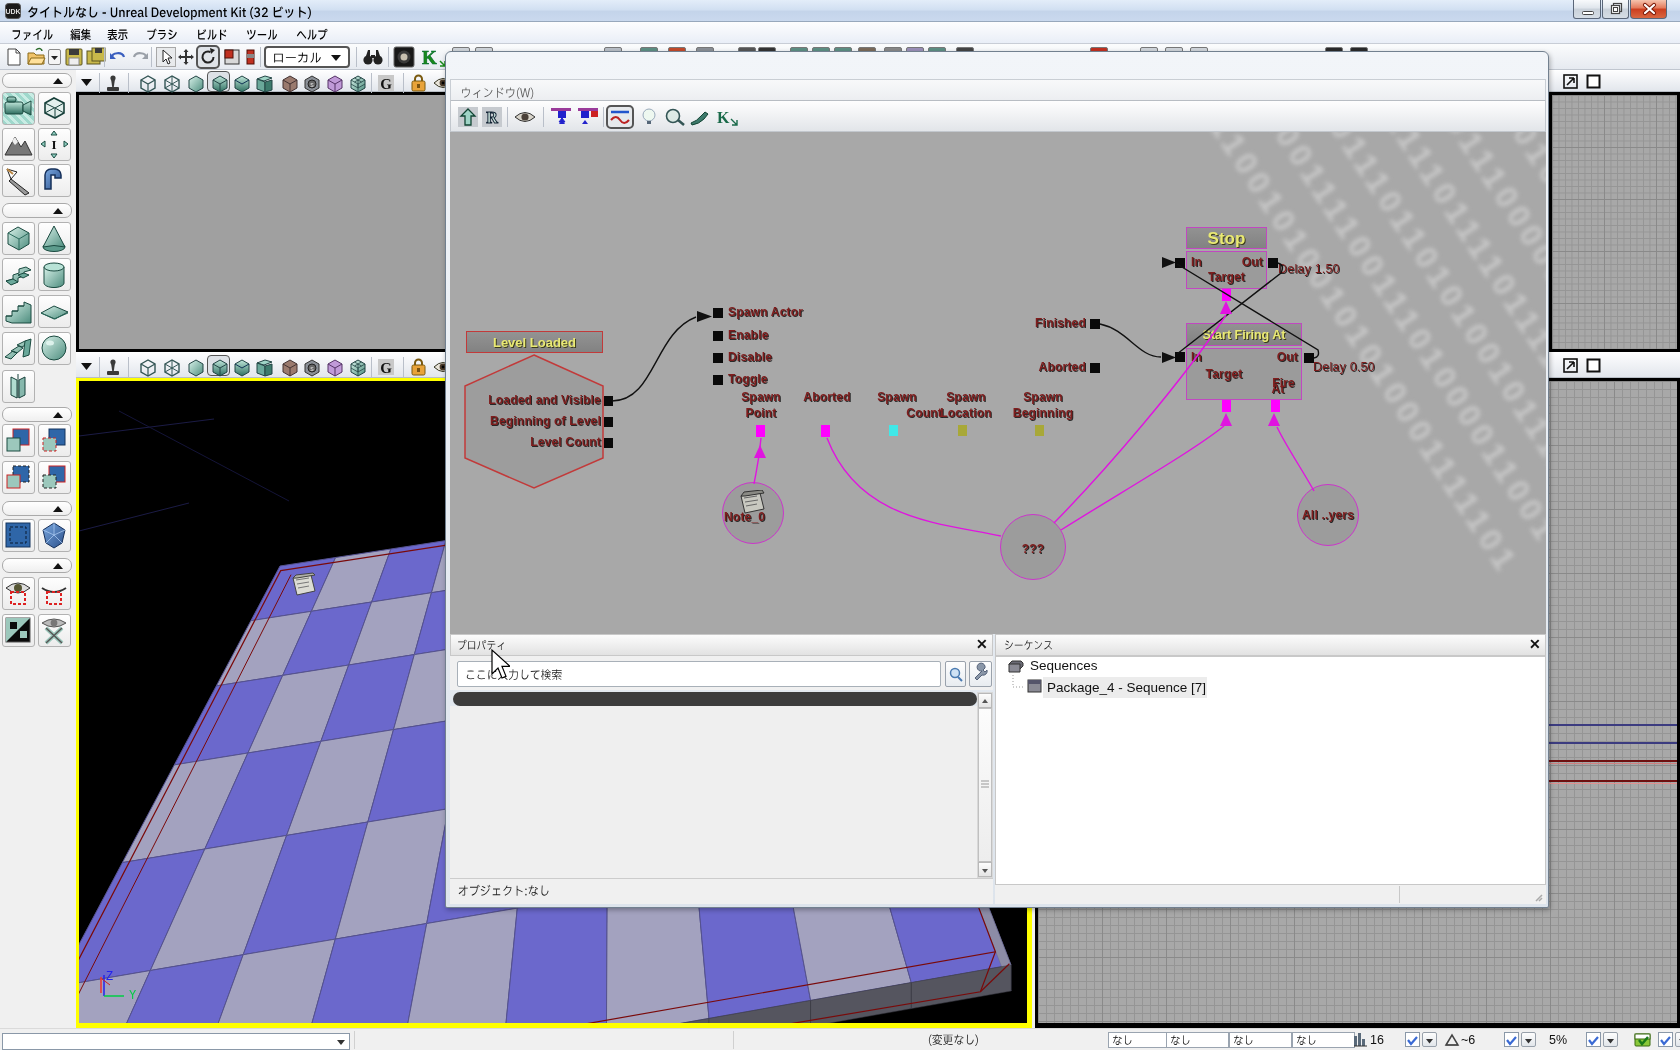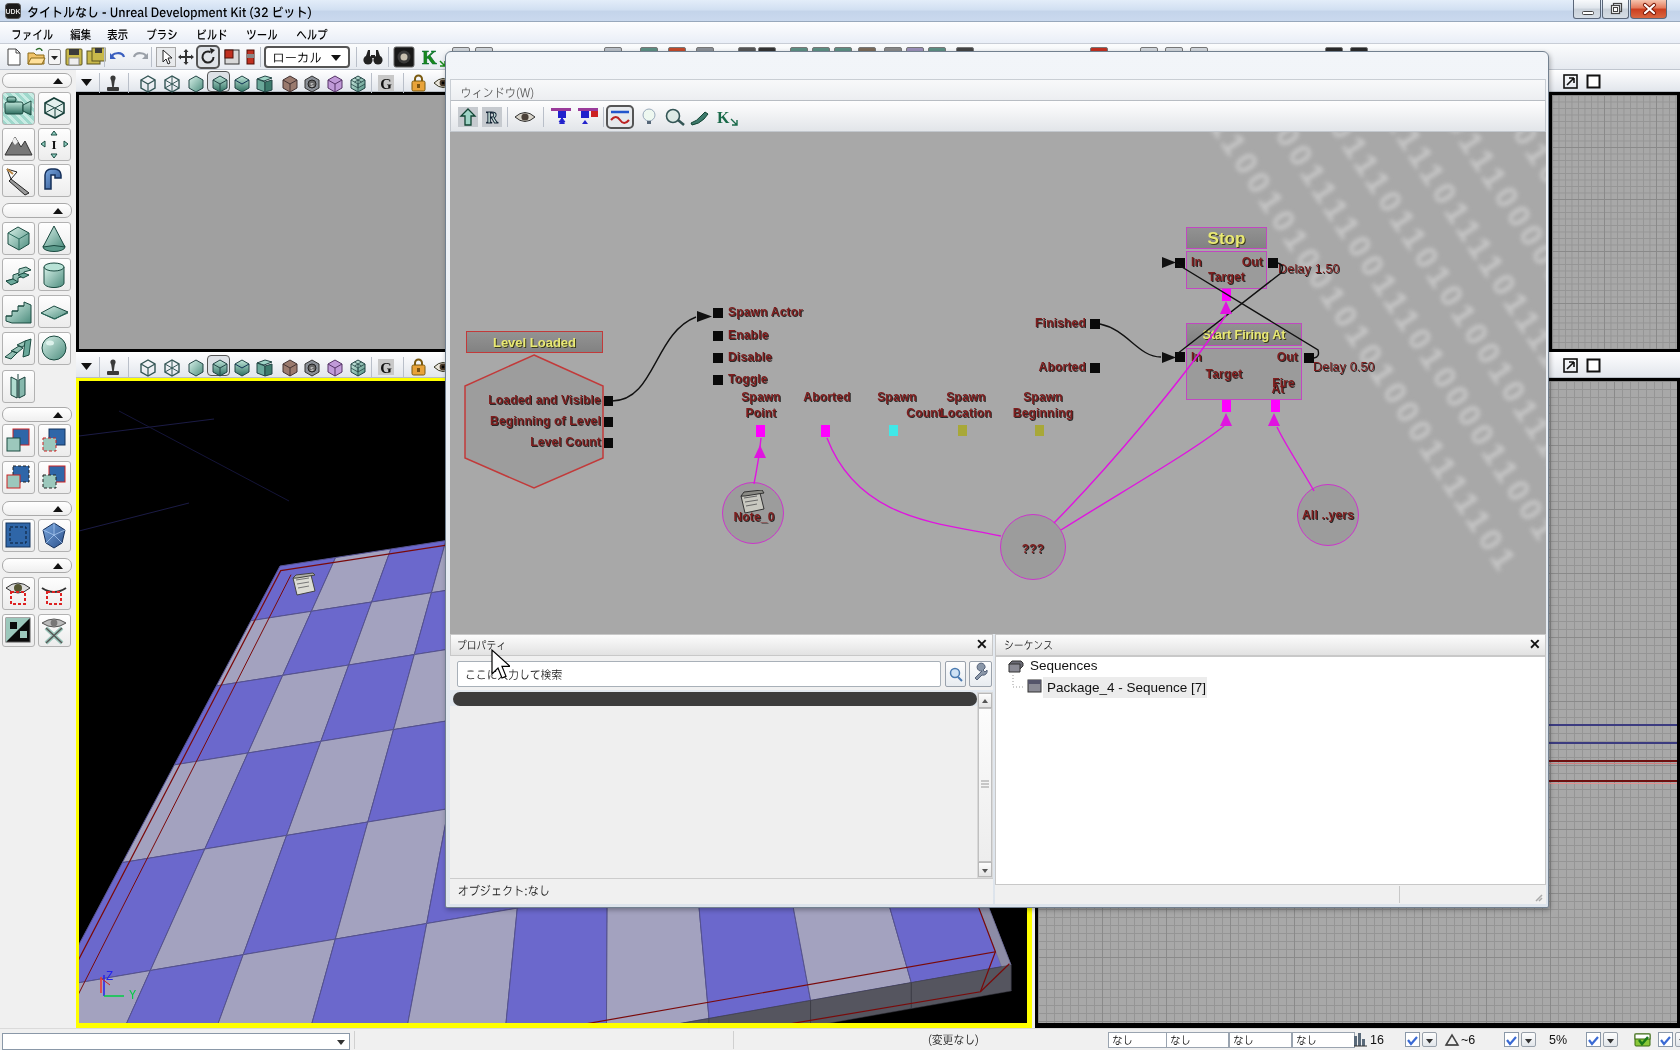--- a/index.html
+++ b/index.html
@@ -808,21 +808,21 @@
       <div class="vconn" style="left:772px;top:268px;background:#ff00ff"></div>
       <div class="vconn" style="left:821px;top:268px;background:#ff00ff"></div>
       <div class="ktxt" style="left:828px;top:130px;font-size:12.5px;font-weight:normal">Delay 1.50</div>
       <div class="ktxt" style="left:863px;top:228px;font-size:12.5px;font-weight:normal">Delay 0.50</div>
       <div class="kcircle" style="left:272px;top:350px;width:62px;height:62px"></div>
       <svg class="abs" style="left:286px;top:358px" width="34" height="28">
         <path d="M5 6l19-3 4 16-19 4z" fill="#c8c8c0" stroke="#333"></path>
         <path d="M8 8l13-2M9 12l13-2M10 16l11-2" stroke="#666"></path>
         <path d="M5 6l3-4 18-2 2 3-19 3z" fill="#8a8a84" stroke="#333"></path>
       </svg>
-      <div class="ktxt" style="left:274px;top:378px;width:60px;text-align:center">Note_0</div>
+      <div class="ktxt" style="left:274px;top:378px;width:39px;text-align:center">Note_0</div>
       <div class="kcircle" style="left:550px;top:382px;width:66px;height:66px"></div>
       <div class="ktxt" style="left:552px;top:410px;width:62px;text-align:center">???</div>
       <div class="kcircle" style="left:847px;top:352px;width:62px;height:62px"></div>
       <div class="ktxt" style="left:849px;top:376px;width:58px;text-align:center">All ..yers</div>
       <svg class="abs" style="left:0;top:0" width="1099" height="502">
         <path d="M162 269 C205 269 204 201 246 185" stroke="#111" stroke-width="1.4" fill="none"></path>
         <polygon points="247,179 247,190 262,184.5" fill="#111"></polygon>
         <path d="M650 192 C678 198 688 225 711 225" stroke="#111" stroke-width="1.4" fill="none"></path>
         <path d="M828 131 q7 2 3 10 L727 222" stroke="#111" stroke-width="1.4" fill="none"></path>
         <path d="M864 226 q6 -1 4 -8 L727 132" stroke="#111" stroke-width="1.4" fill="none"></path>

